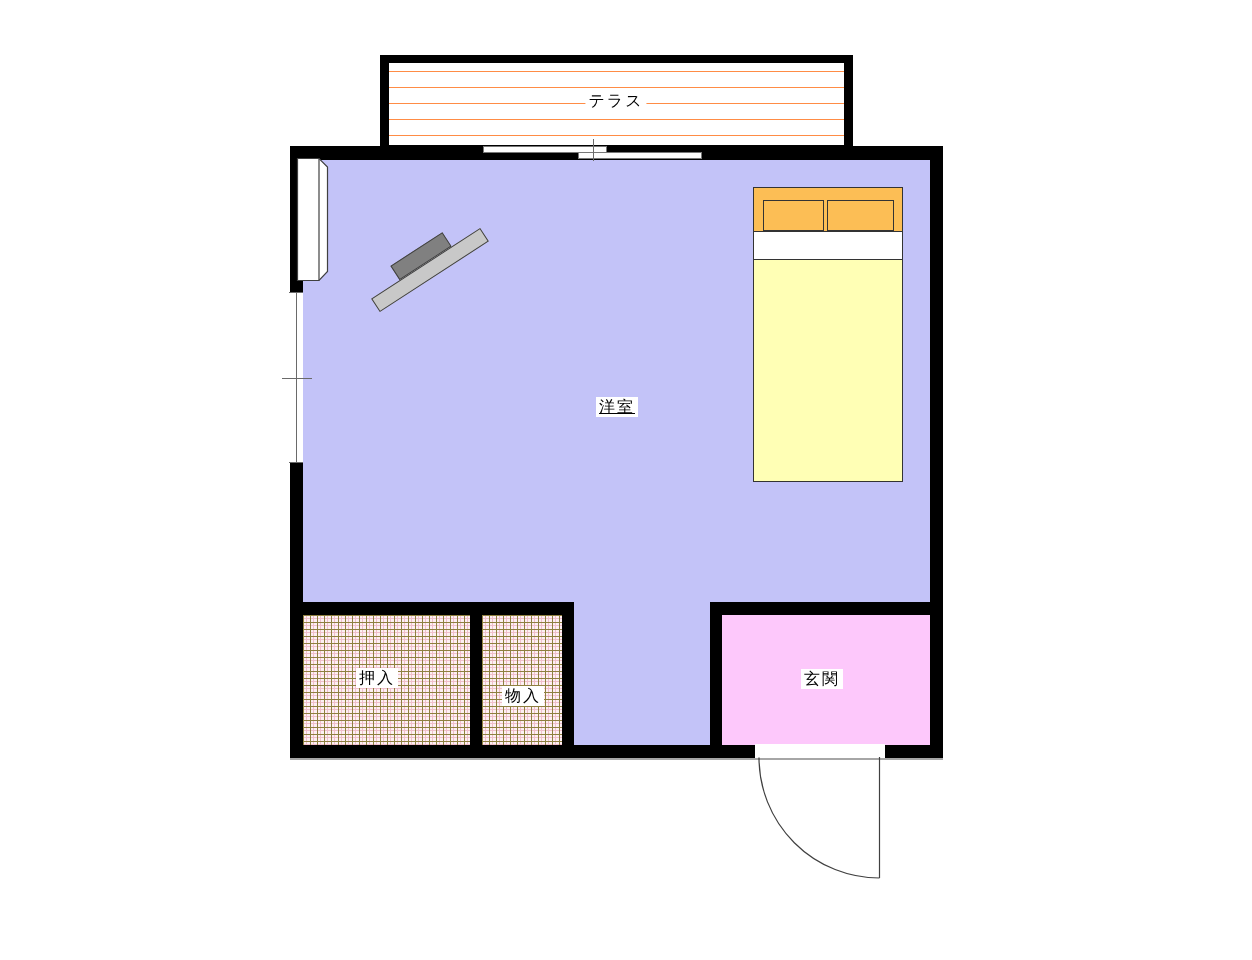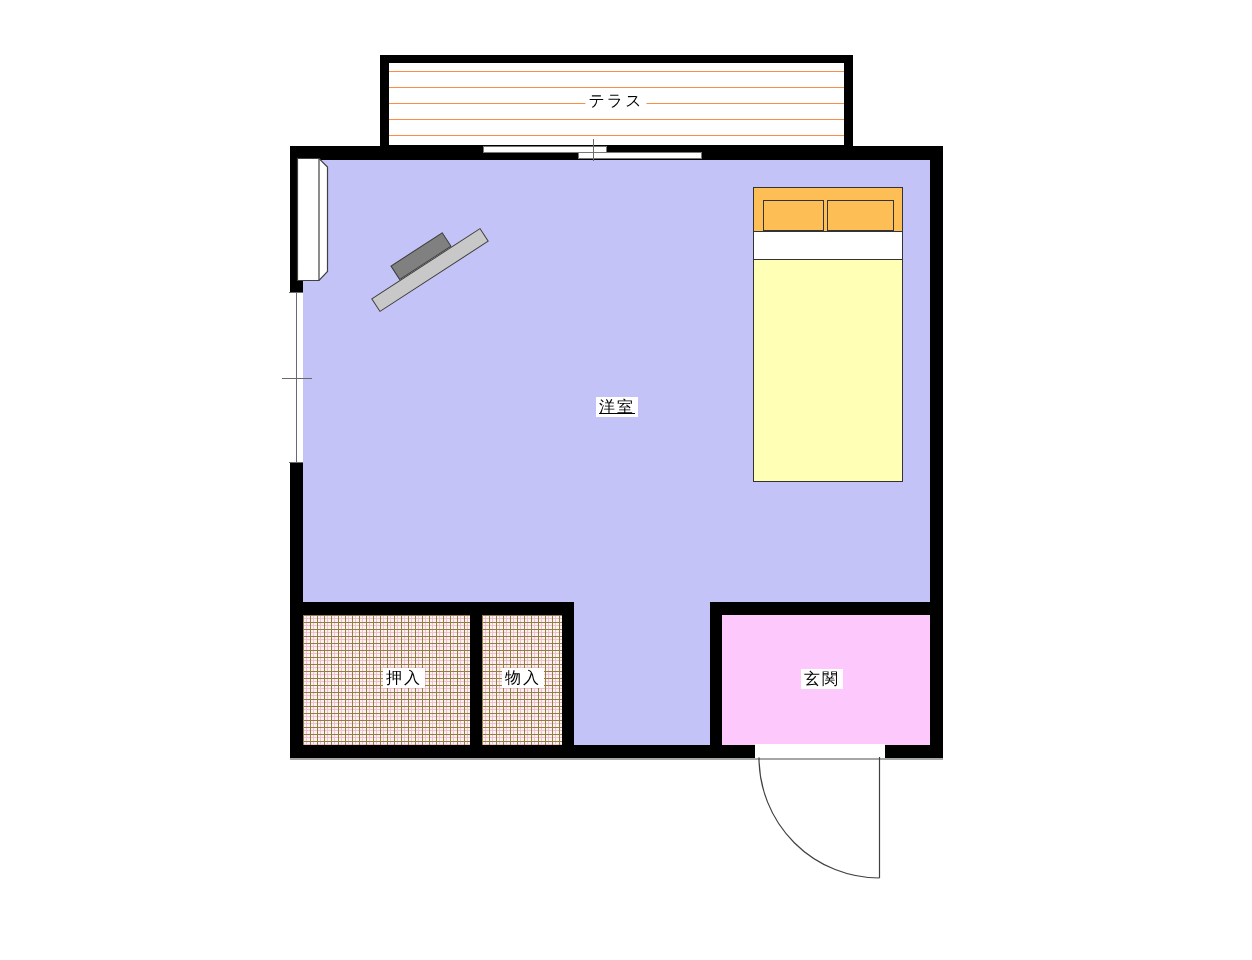--- a/index.html
+++ b/index.html
@@ -142,17 +142,17 @@
     </g>
 
     <g>
       <line class="ln" x1="879.5" y1="757" x2="879.5" y2="878"></line>
       <path class="ln" d="M759,757.5 A120.5,120.5 0 0 0 879.5,878"></path>
     </g>
   </svg>
 
   <div class="label" style="left:616px; top:101px;">テラス</div>
   <div class="label" style="left:617px; top:407px;text-decoration:underline;">洋室</div>
-  <div class="label" style="left:404px; top:678px;">押入</div>
-  <div class="label" style="left:523px; top:678px;">物入</div>
+  <div class="label" style="left:377px; top:678px;">押入</div>
+  <div class="label" style="left:523px; top:696px;">物入</div>
   <div class="label" style="left:822px; top:679px;">玄関</div>
 
 </div>
 
 </body></html>

